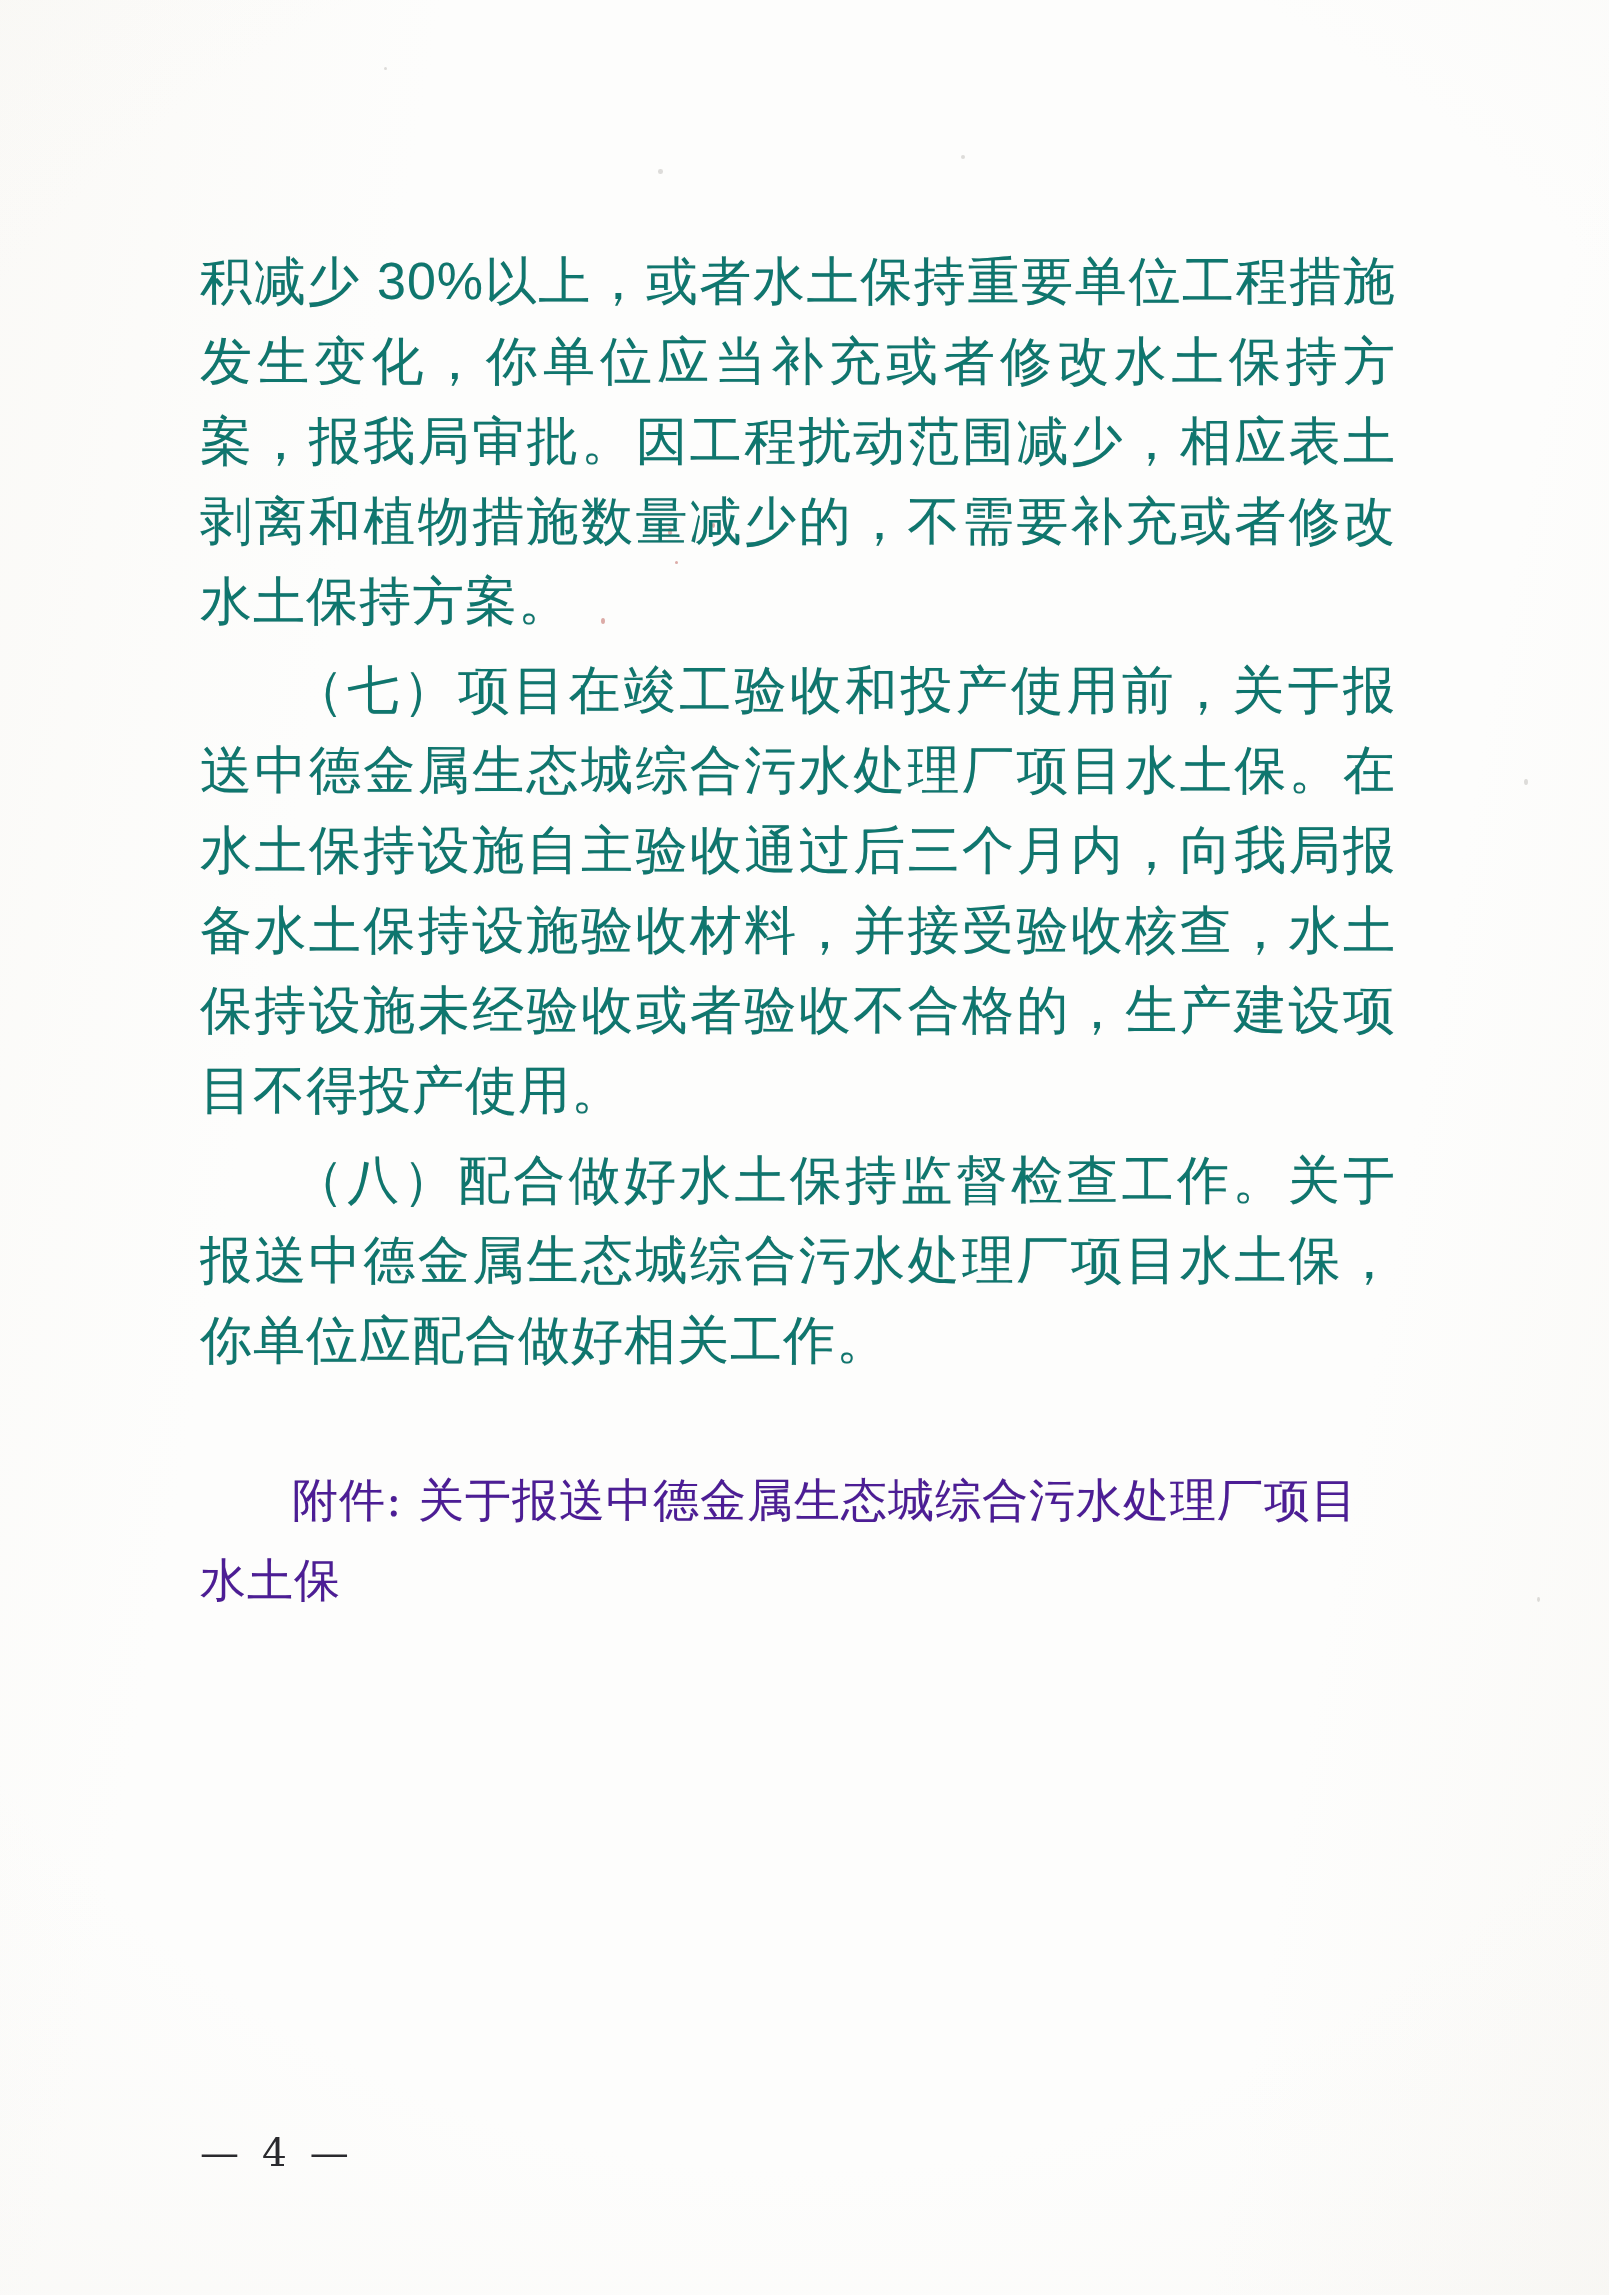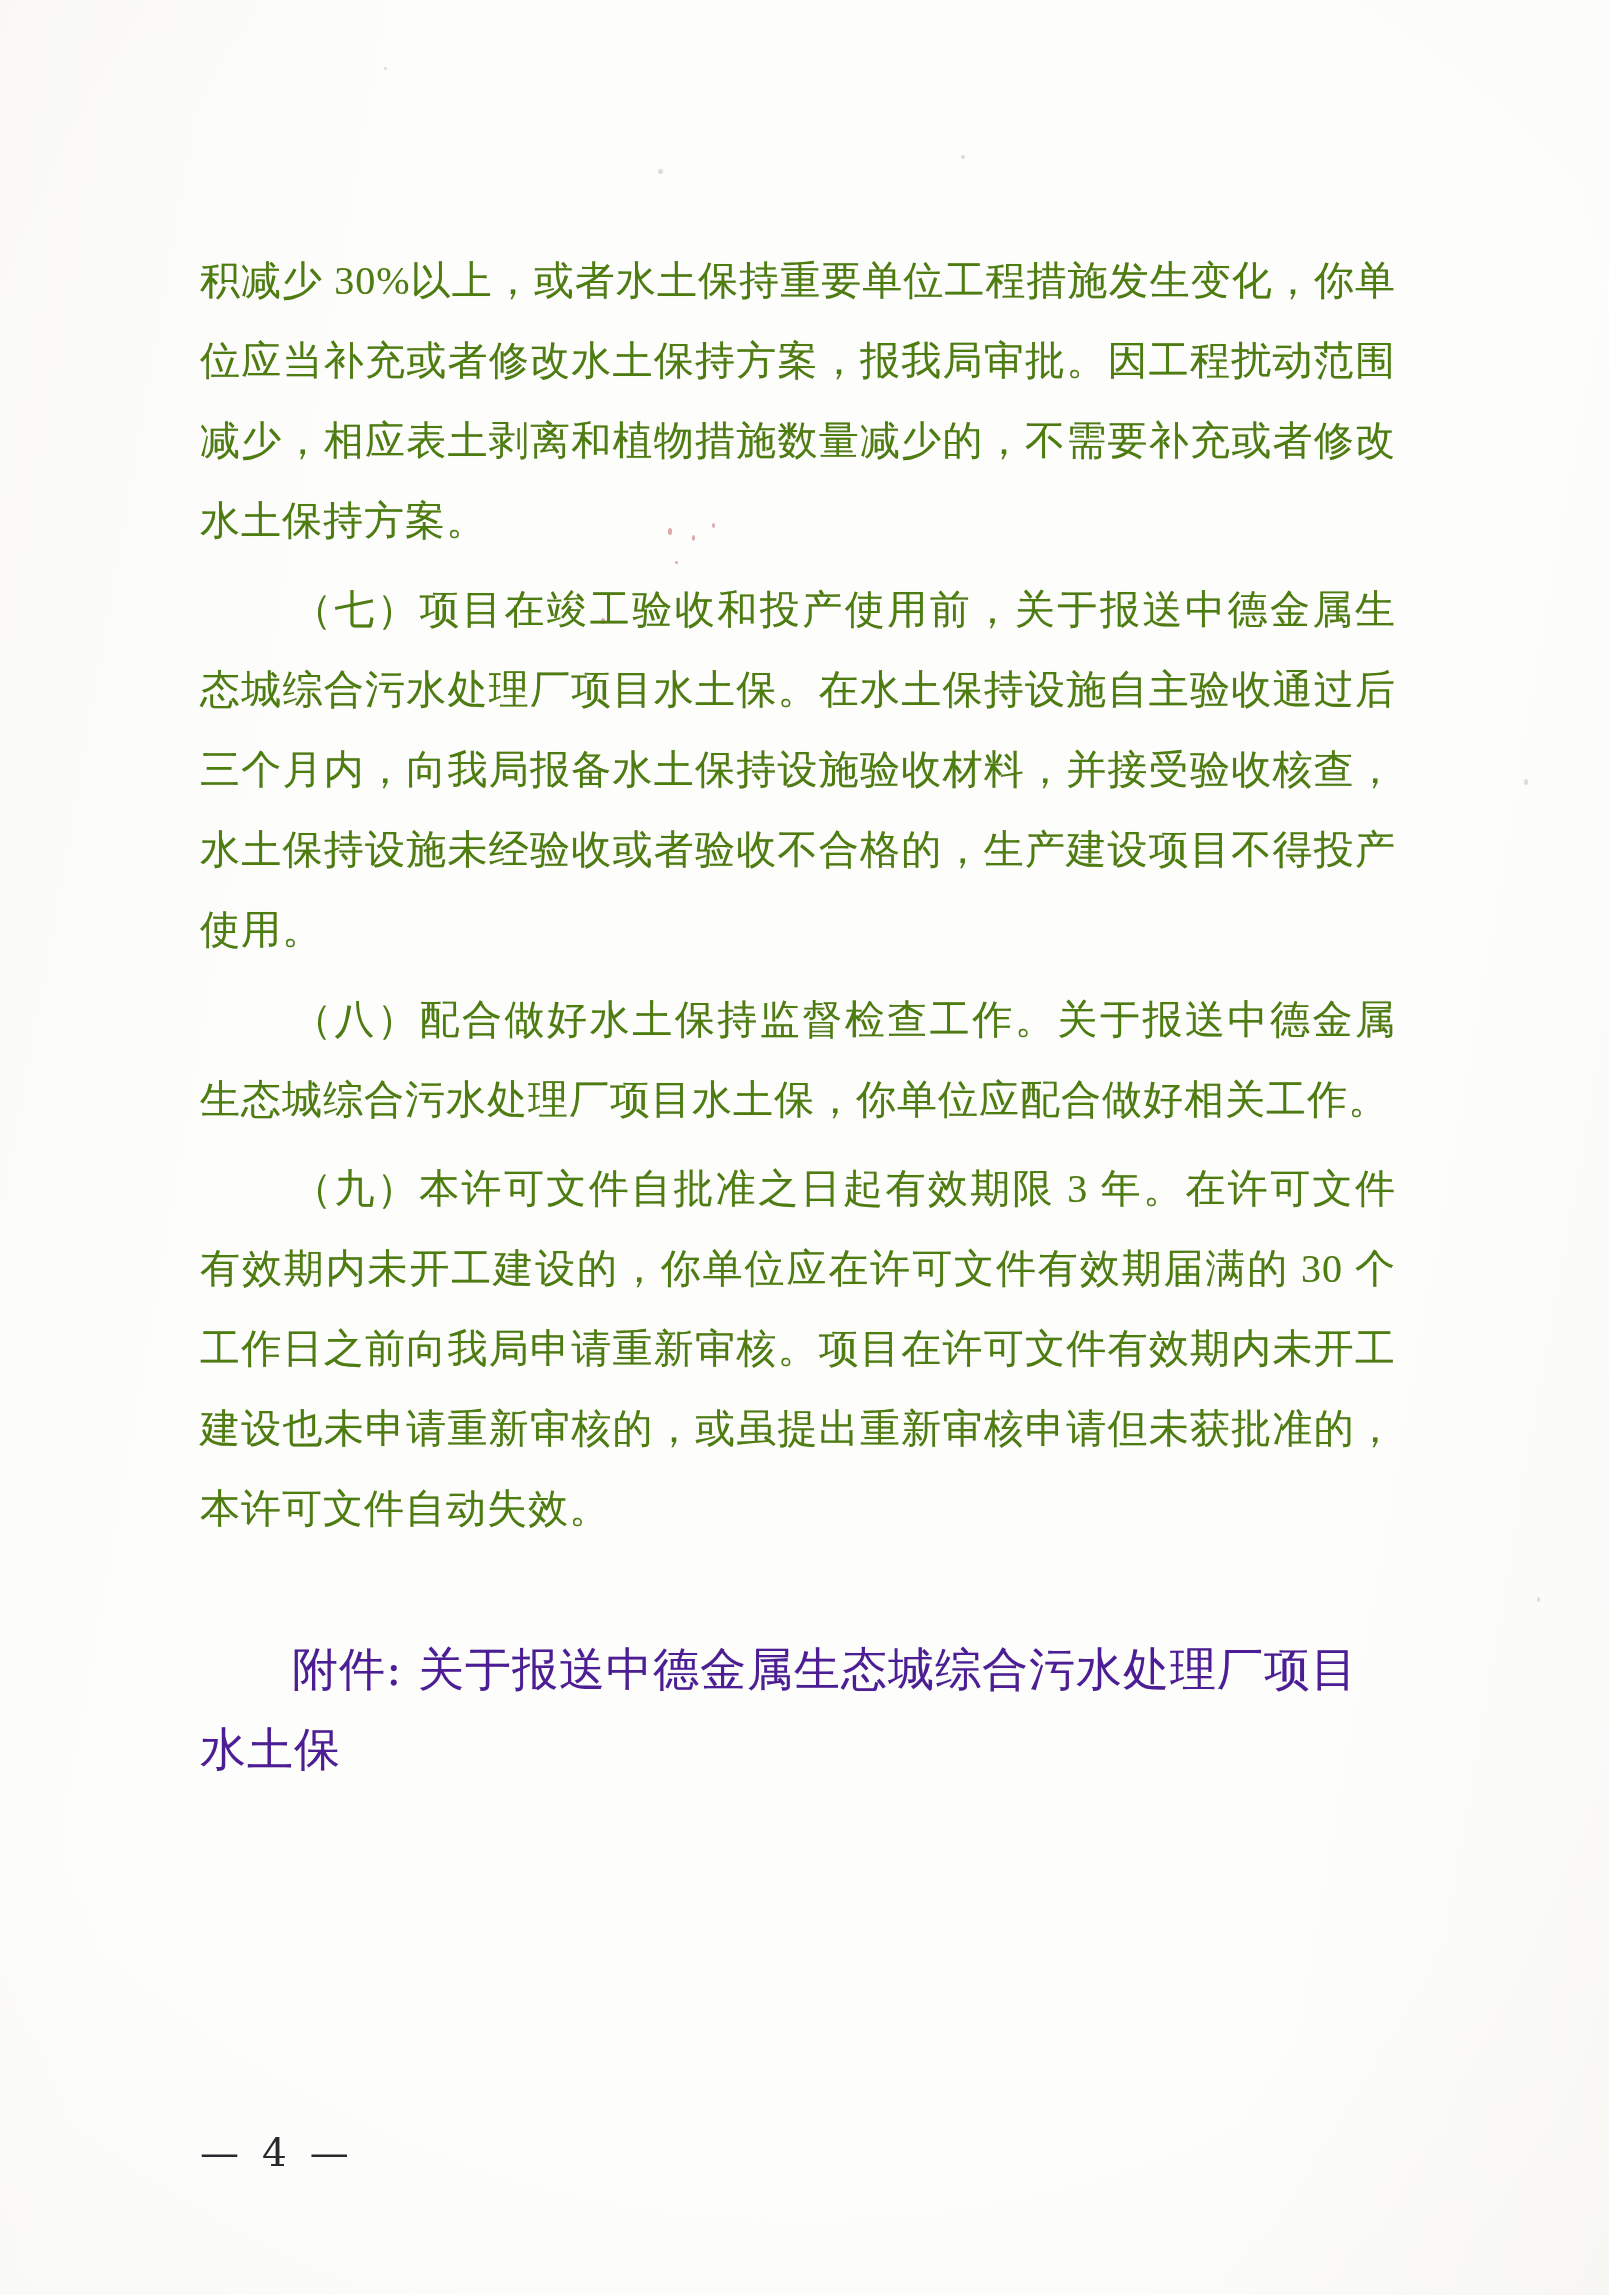--- a/index.html
+++ b/index.html
@@ -41,28 +41,28 @@
 
   .content {
     position: absolute;
     left: 200px;
     top: 241px;
     width: 1196px;
   }
 
   .para {
     margin: 0 0 9.4px 0;
-    font-size: 40px;
+    font-size: 52px;
     line-height: 80px;
-    color: #4d7c0f;
+    color: #0f766e;
     letter-spacing: 1px;
     text-align: justify;
     text-align-last: left;
     text-justify: inter-character;
-    font-family: Liberation Serif, serif;
+    font-family: Liberation Sans, sans-serif;
     font-weight: 500;
     
     text-shadow: 0 0 0.7px rgba(30,30,35,0.22);
   }
 
   .para.indent {
     text-indent: 92px;
   }
 
   .attachment-block {
@@ -118,21 +118,20 @@
 
   <div class="content">
 
     <p class="para">积减少 30%以上，或者水土保持重要单位工程措施发生变化，你单位应当补充或者修改水土保持方案，报我局审批。因工程扰动范围减少，相应表土剥离和植物措施数量减少的，不需要补充或者修改水土保持方案。</p>
 
 
     <p class="para indent">（七）项目在竣工验收和投产使用前，关于报送中德金属生态城综合污水处理厂项目水土保。在水土保持设施自主验收通过后三个月内，向我局报备水土保持设施验收材料，并接受验收核查，水土保持设施未经验收或者验收不合格的，生产建设项目不得投产使用。</p>
 
     <p class="para indent">（八）配合做好水土保持监督检查工作。关于报送中德金属生态城综合污水处理厂项目水土保，你单位应配合做好相关工作。</p>
 
-    <p class="para indent">（九）本许可文件自批准之日起有效期限 3 年。在许可文件有效期内未开工建设的，你单位应在许可文件有效期届满的 30 个工作日之前向我局申请重新审核。项目在许可文件有效期内未开工建设也未申请重新审核的，或虽提出重新审核申请但未获批准的，本许可文件自动失效。</p>
 
     <div class="attachment-block">
       <p class="attachment">附件: 关于报送中德金属生态城综合污水处理厂项目水土保</p>
     </div>
 
   </div>
 
   <div class="page-footer">
     <span class="page-number">— 4 —</span>
   </div>

